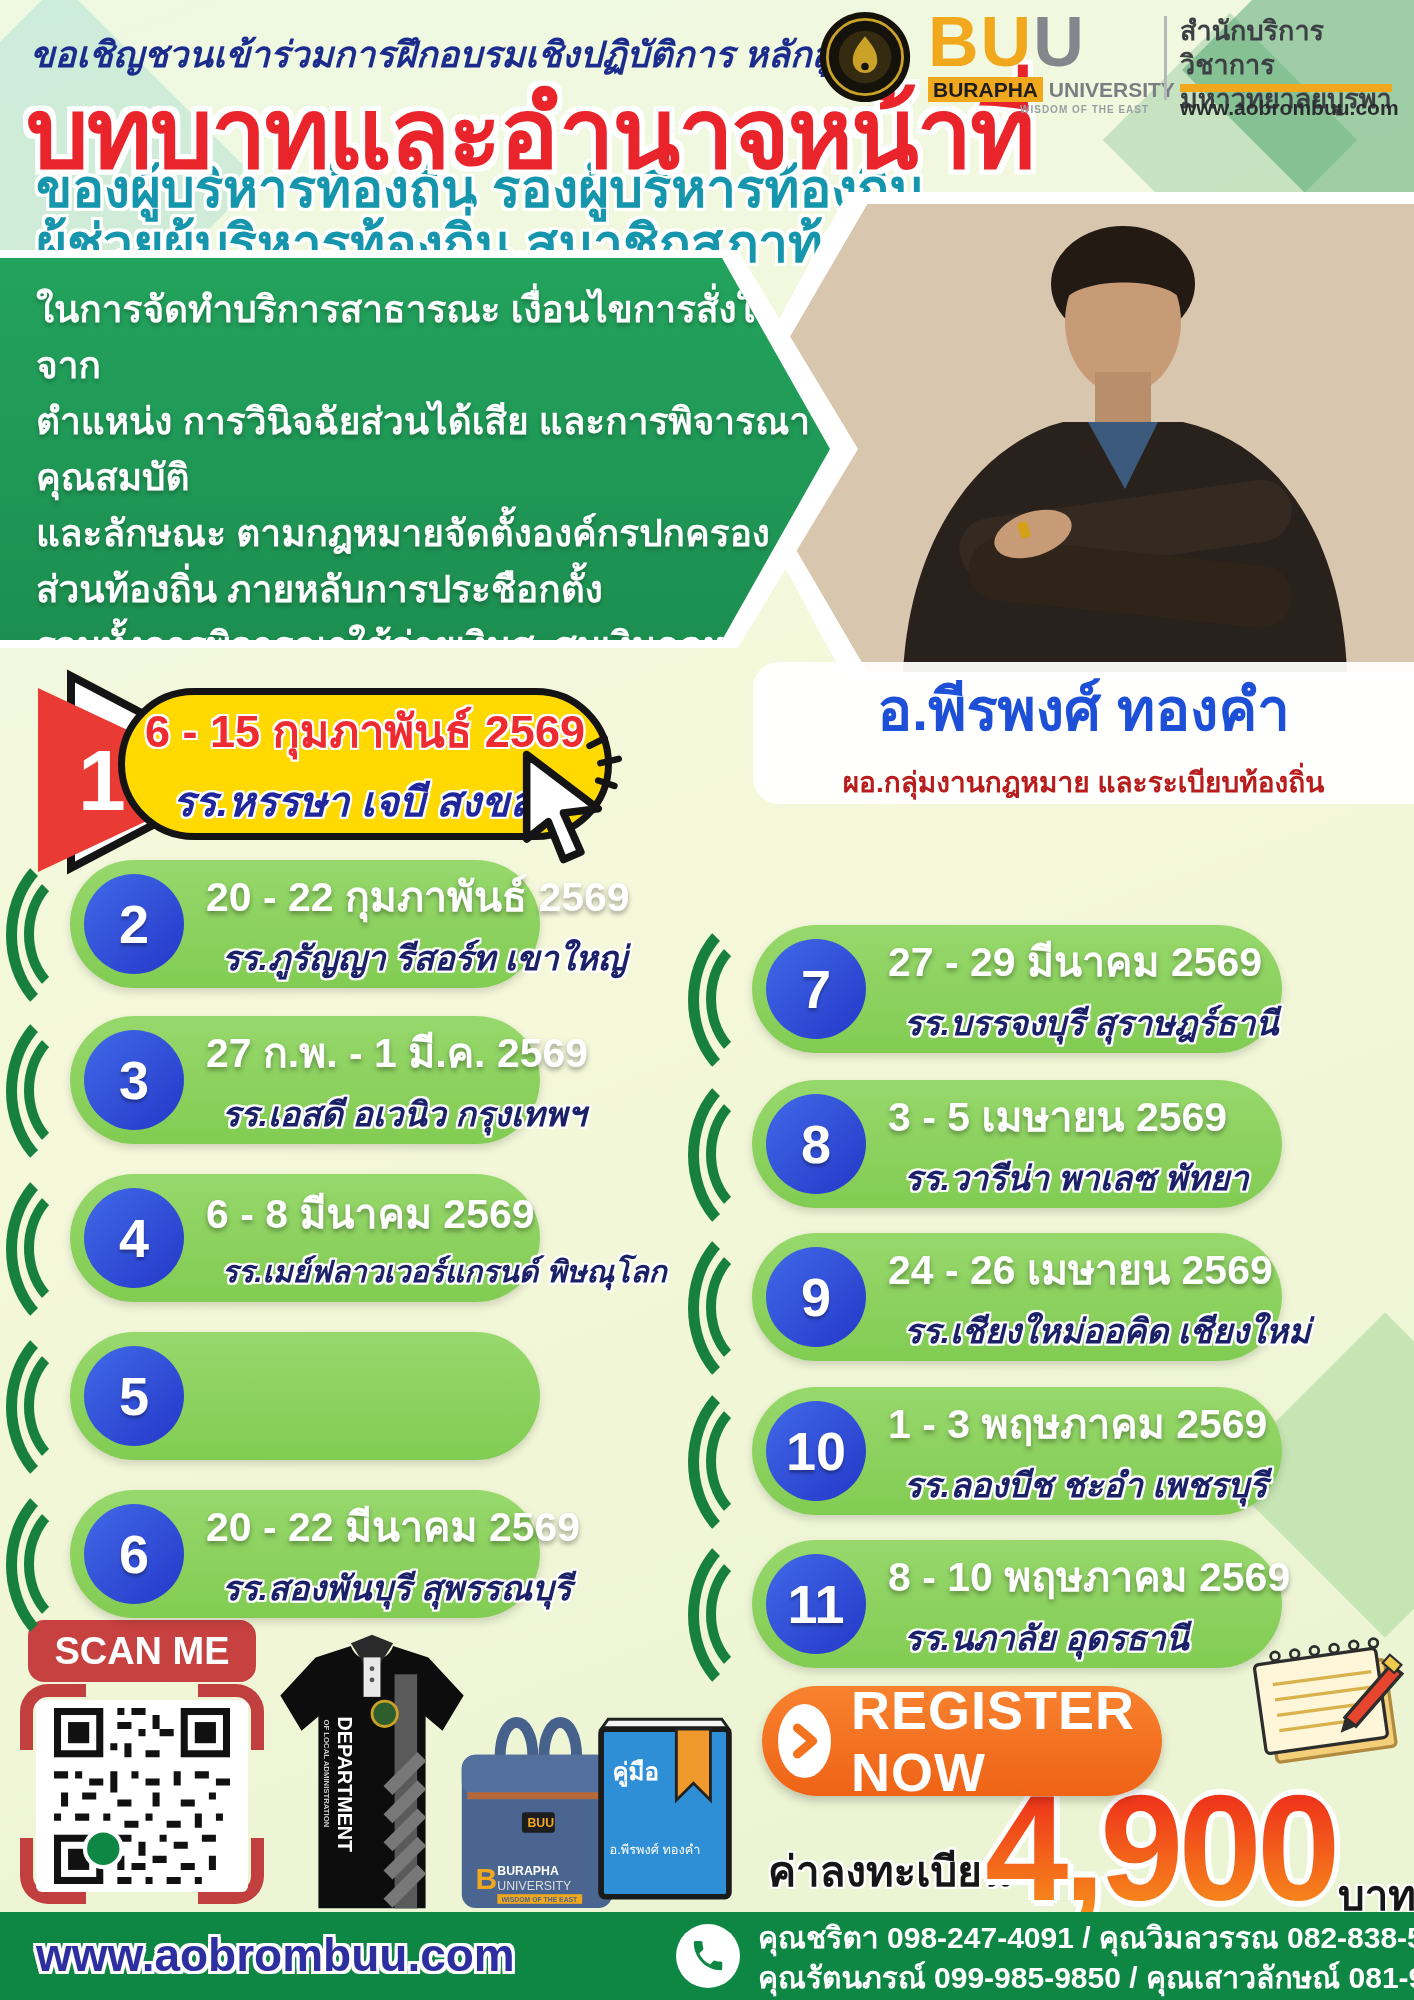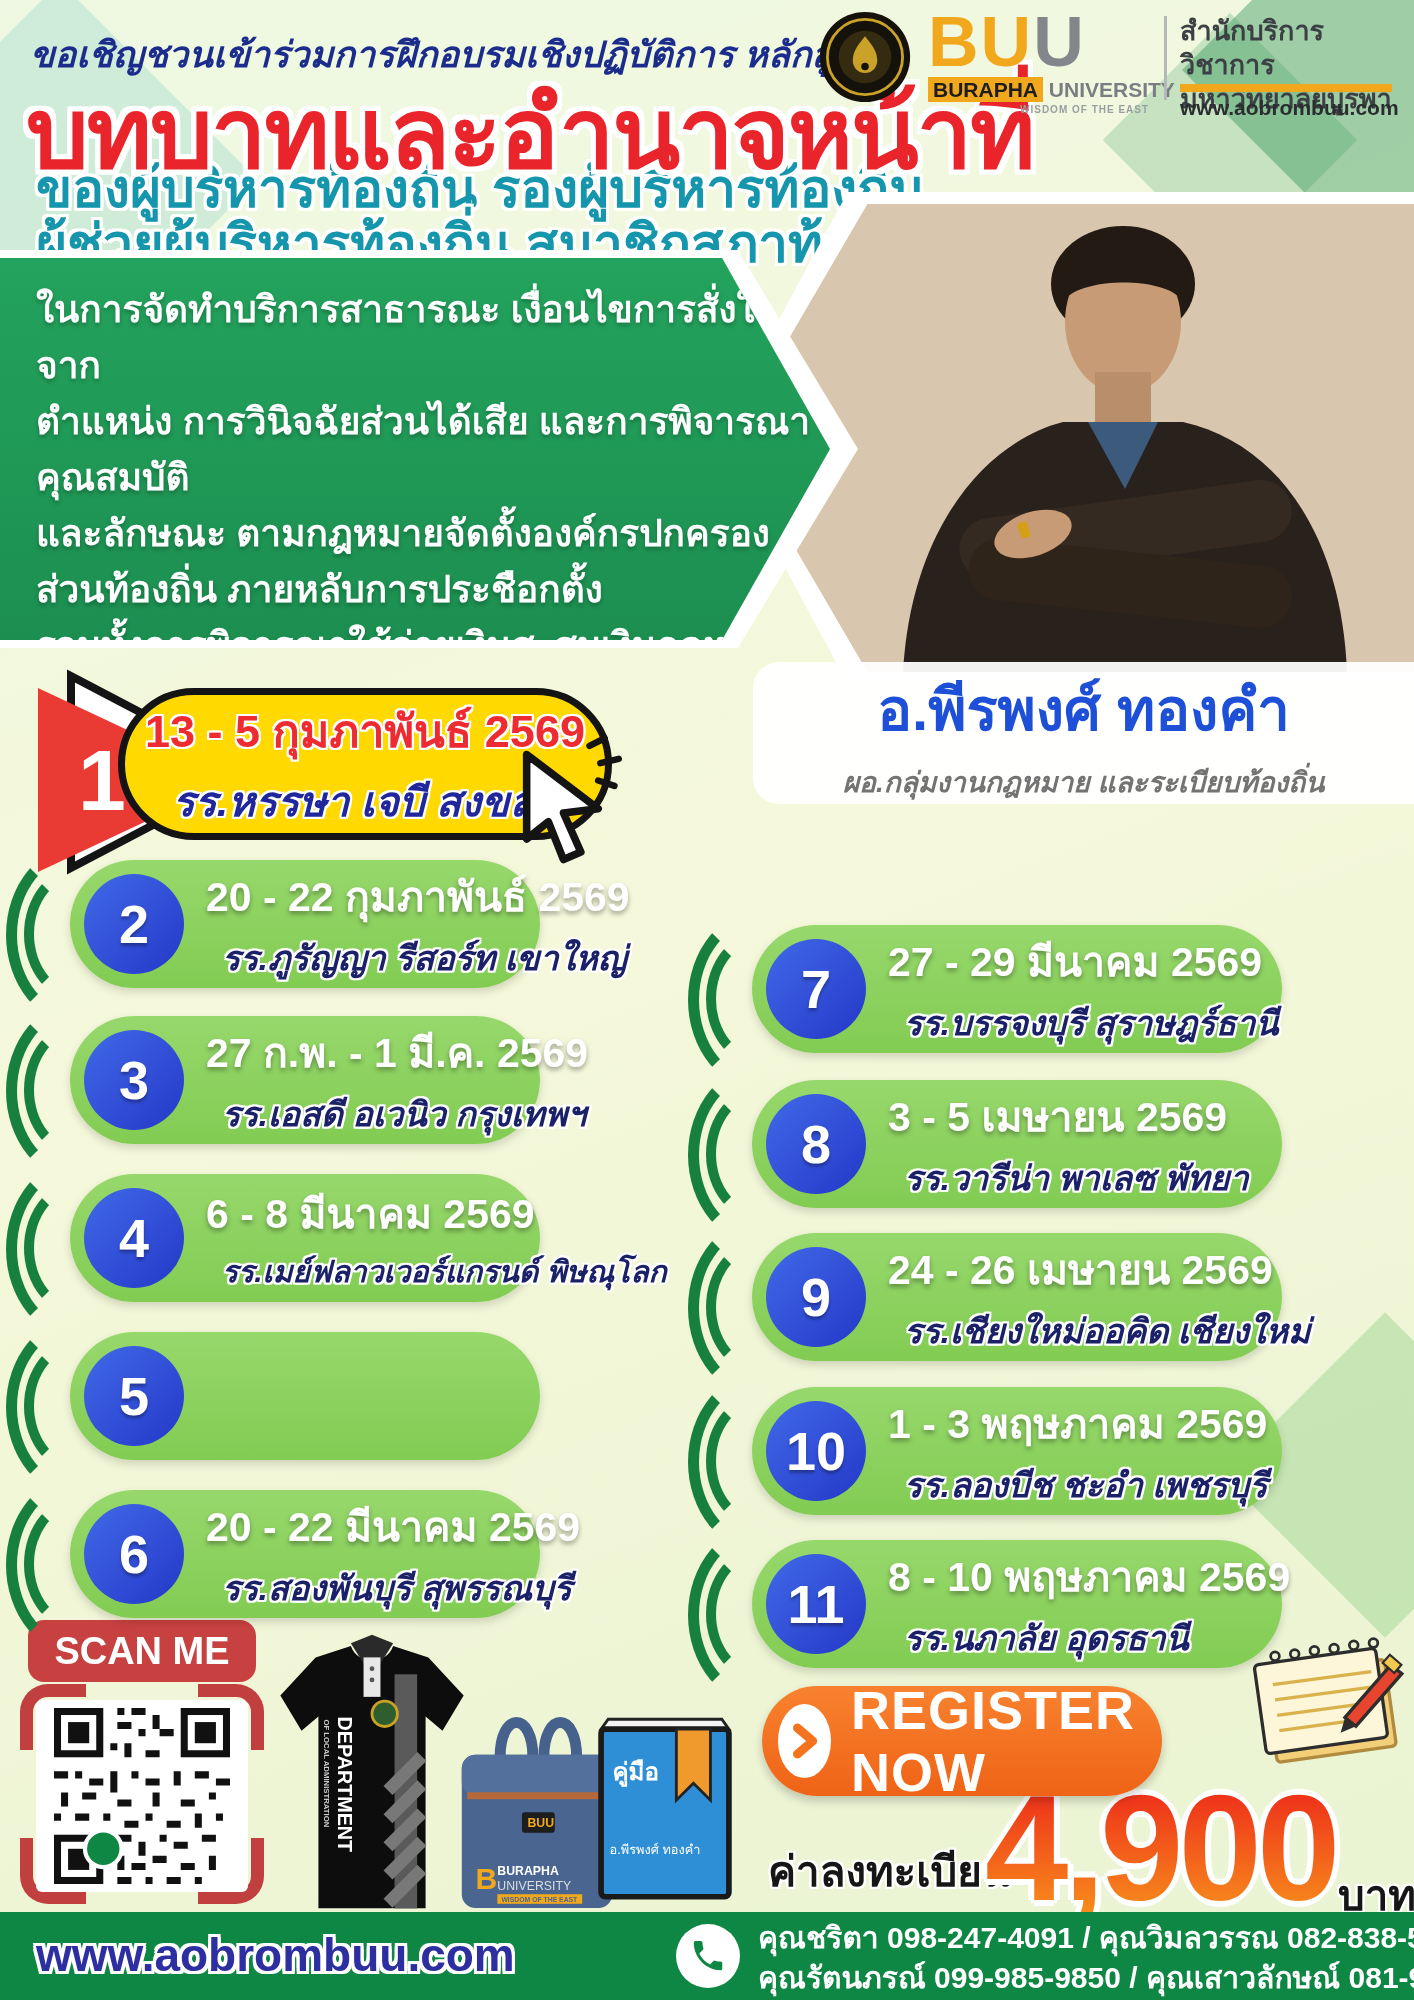--- a/index.html
+++ b/index.html
@@ -51,21 +51,21 @@
 
   
   .photo-back { left:715px; top:192px; width:699px; height:492px; background:#fff; z-index:1;
                 clip-path:polygon(19% 0,100% 0,100% 100%,19% 100%,0 50%); }
   .photo { left:731px; top:204px; width:683px; height:468px; background:#d9c6ae; z-index:1;
            clip-path:polygon(20% 0,100% 0,100% 100%,20% 100%,0 50%); }
   .namebox { left:753px; top:662px; width:661px; height:142px; z-index:4;
              background:rgba(255,255,255,.94); border-radius:26px 0 0 26px;
              display:flex; flex-direction:column; align-items:center; justify-content:center; }
   .sp-name { font-size:58px; font-weight:800; color:#1d4fd7; }
-  .sp-pos { font-size:28px; font-weight:700; color:#737373; margin-top:4px;font-style:italic; }
+  .sp-pos { font-size:28px; font-weight:700; color:#b91c1c; margin-top:4px; }
 
   
   .rank-tri { left:26px; top:668px; width:235px; height:225px; z-index:1; }
   .hl-pill { left:118px; top:688px; width:494px; height:152px; z-index:2;
              background:#ffd900; border:7px solid #141414; border-radius:84px;
              display:flex; flex-direction:column; align-items:center; justify-content:center; }
   .hl-date { font-size:45px; font-weight:800; color:#ee2b31; }
   .hl-venue { font-size:41px; font-weight:800; font-style:italic; color:#20269b; margin-top:2px; }
   .cursor { left:518px; top:735px; width:130px; height:130px; z-index:3; }
 
@@ -193,21 +193,21 @@
     <div class="sp-name ow3">อ.พีรพงศ์  ทองคำ</div>
     <div class="sp-pos">ผอ.กลุ่มงานกฎหมาย และระเบียบท้องถิ่น</div>
   </div>
 
   <svg class="abs rank-tri" viewBox="0 0 235 225">
     <polygon points="45,8 228,104 45,200" fill="#ffffff" stroke="#141414" stroke-width="8"></polygon>
     <polygon points="12,20 208,112 12,204" fill="#e93a34"></polygon>
     <text x="52" y="142" font-size="86" font-weight="bold" fill="#ffffff">1</text>
   </svg>
   <div class="abs hl-pill">
-    <div class="hl-date ow2">13 - 5 กุมภาพันธ์ 2569</div>
+    <div class="hl-date ow2">6 - 15 กุมภาพันธ์ 2569</div>
     <div class="hl-venue ow2">รร.หรรษา เจบี สงขลา</div>
   </div>
   <svg class="abs cursor" viewBox="0 0 120 120">
     <g stroke="#141414" stroke-width="6" stroke-linecap="round">
       <line x1="66" y1="10" x2="80" y2="3"></line>
         <line x1="76" y1="26" x2="93" y2="22"></line>
         <line x1="74" y1="42" x2="89" y2="47"></line>
     </g>
     <path d="M8 18 L74 68 L42 72 L58 108 L42 115 L28 80 L8 96 Z" fill="#ffffff" stroke="#141414" stroke-width="7" stroke-linejoin="round"></path>
   </svg>

